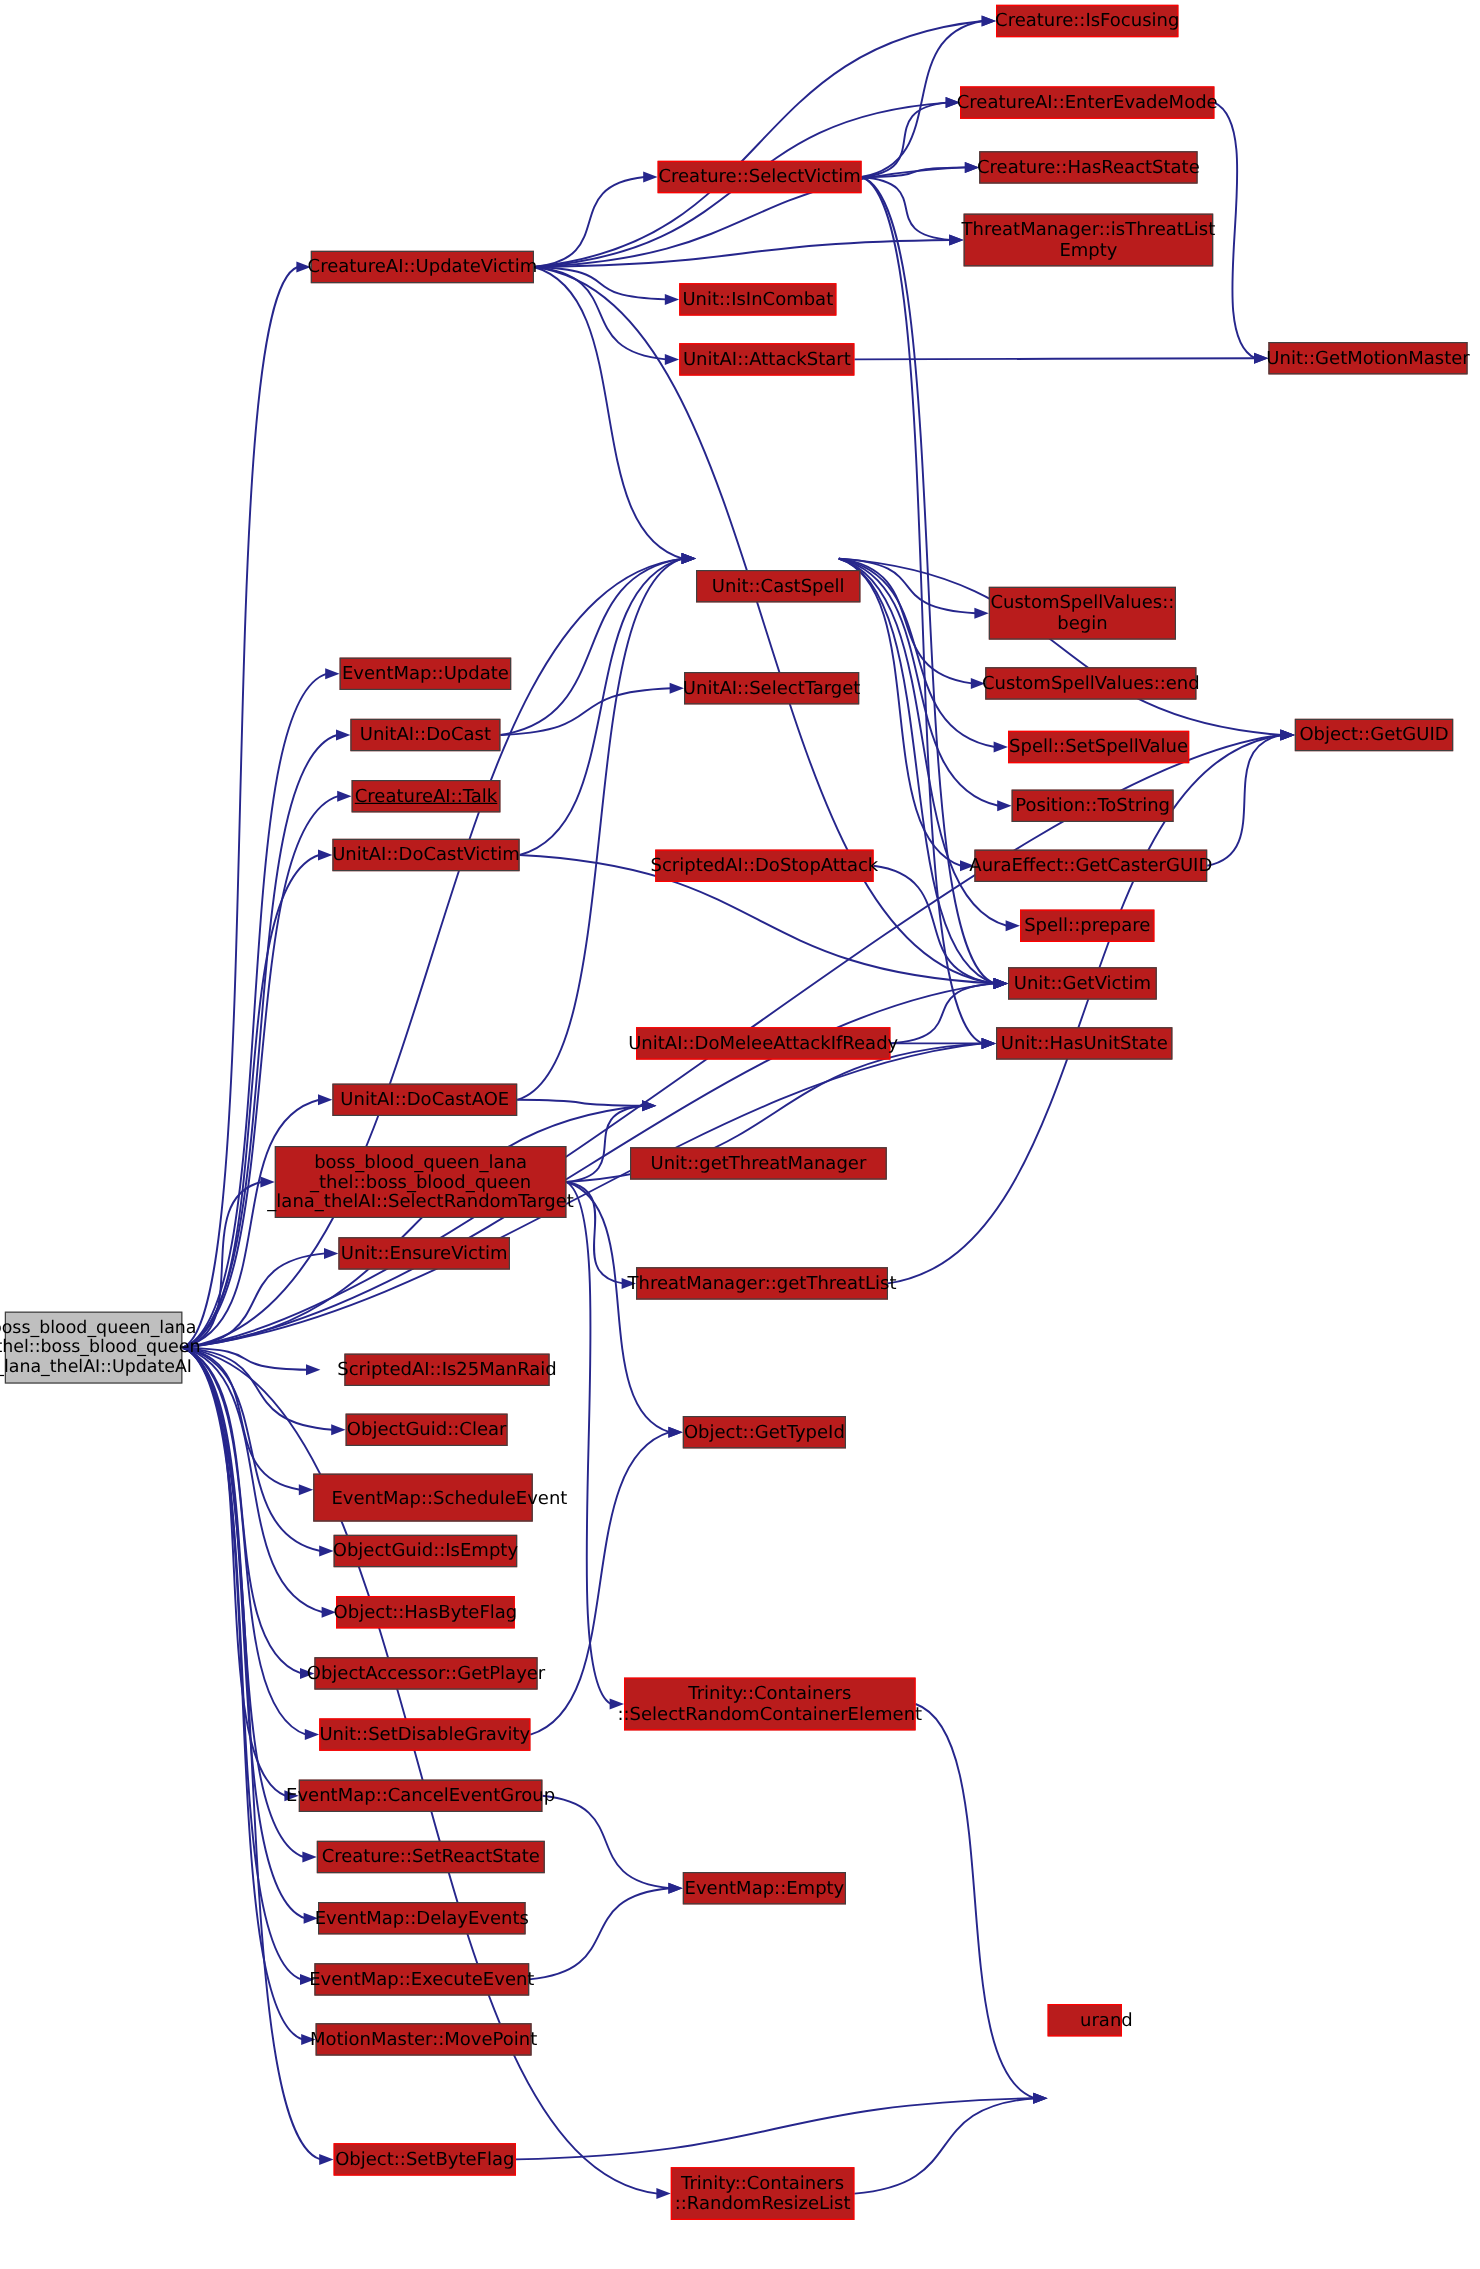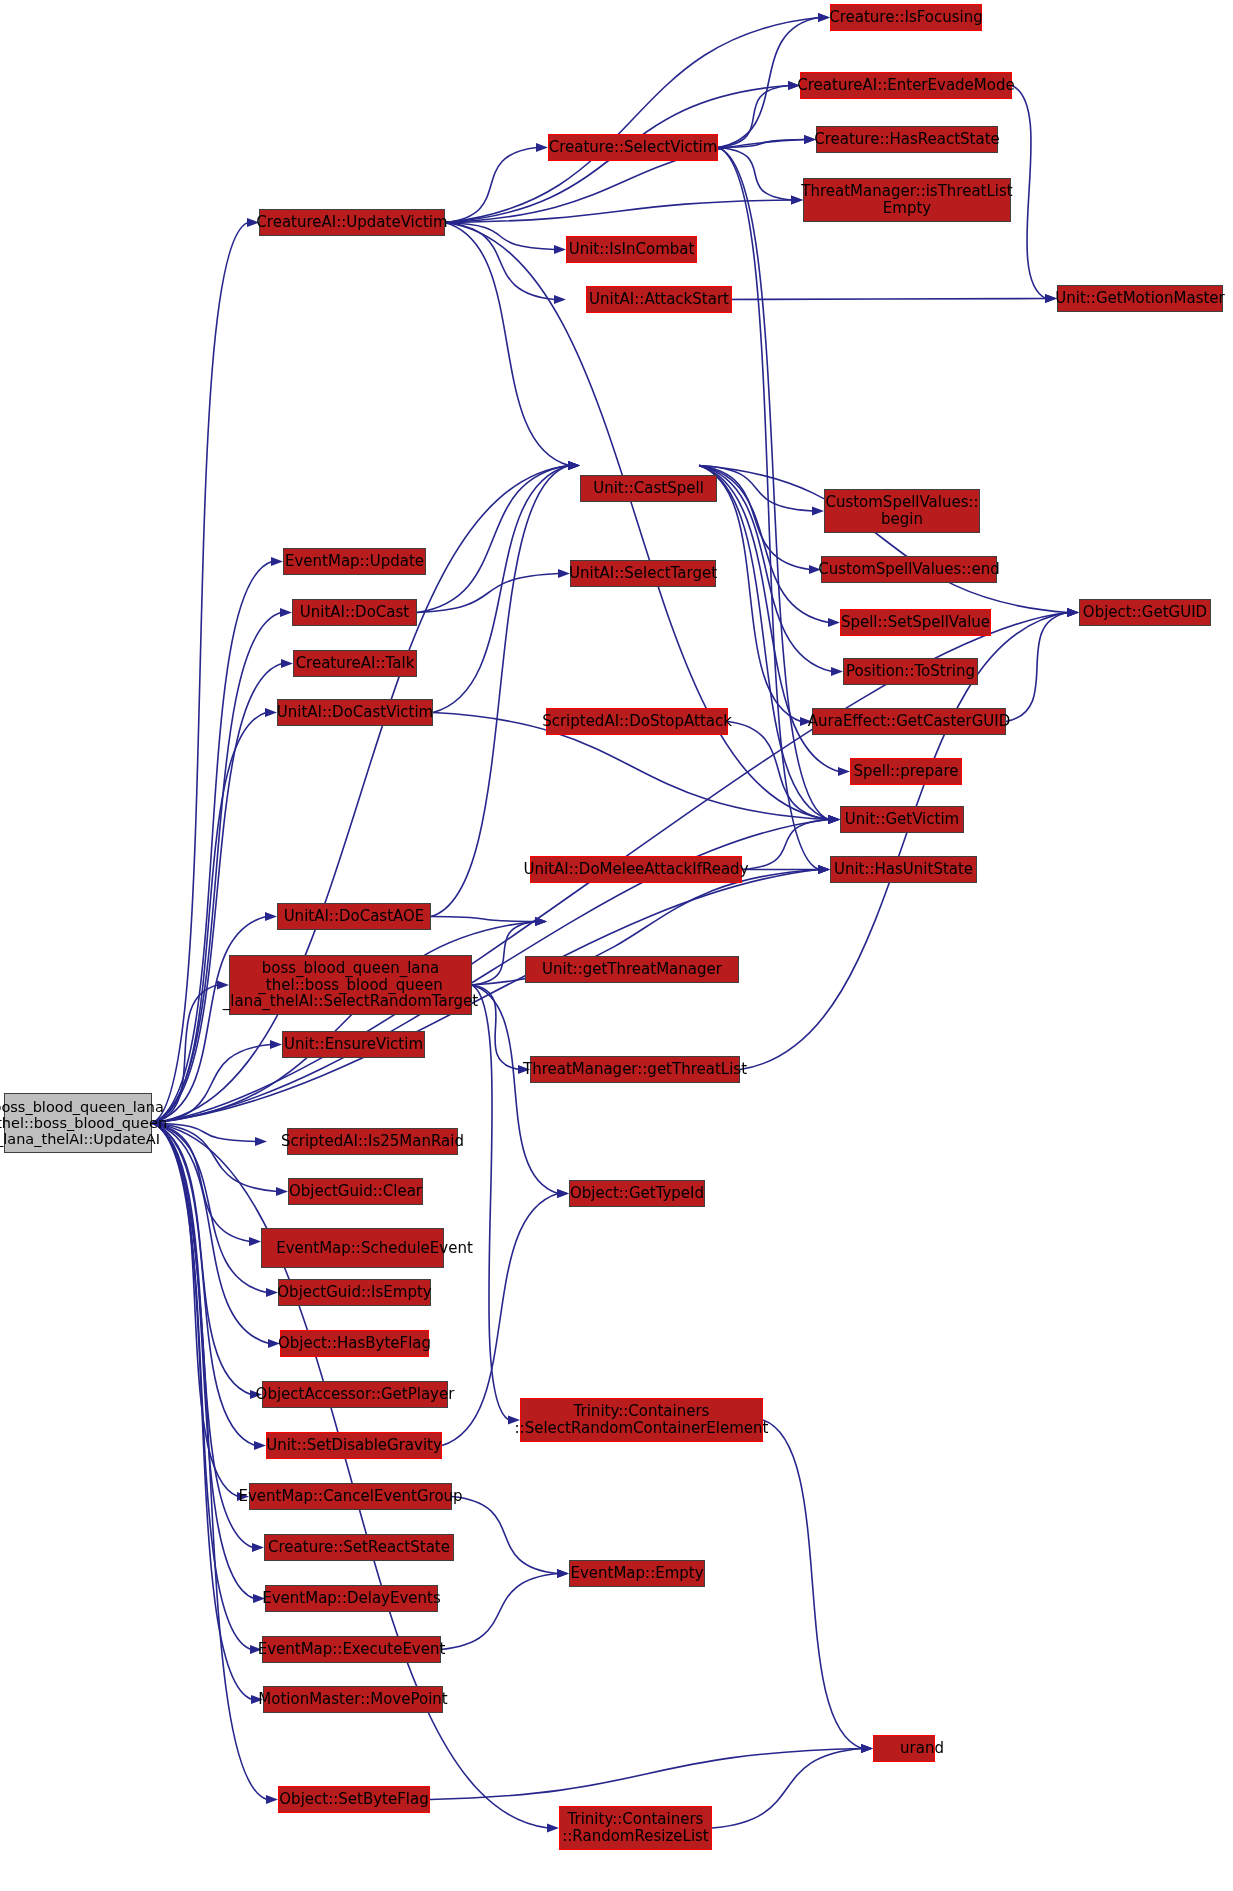--- a/index.html
+++ b/index.html
@@ -216,33 +216,33 @@
 _thel::boss_blood_queen
 _lana_thelAI::UpdateAI</div>
       <div class="node red" style="left: 830px; top: 4px; width: 152px; height: 27px;">Creature::IsFocusing</div>
       <div class="node red" style="left: 800px; top: 72px; width: 212px; height: 27px;">CreatureAI::EnterEvadeMode</div>
       <div class="node" style="left: 816px; top: 126px; width: 182px; height: 27px;">Creature::HasReactState</div>
       <div class="node red" style="left: 548px; top: 134px; width: 170px; height: 27px;">Creature::SelectVictim</div>
       <div class="node" style="left: 803px; top: 178px; width: 208px; height: 44px;">ThreatManager::isThreatList
 Empty</div>
       <div class="node" style="left: 259px; top: 209px; width: 186px; height: 27px;">CreatureAI::UpdateVictim</div>
       <div class="node red" style="left: 566px; top: 236px; width: 131px; height: 27px;">Unit::IsInCombat</div>
-      <div class="node red" style="left: 566px; top: 286px; width: 146px; height: 27px; margin-left: 20px;">UnitAI::AttackStart</div>
+      <div class="node red" style="left: 566px; top: 286px; width: 146px; height: 27px;">UnitAI::AttackStart</div>
       <div class="node" style="left: 1057px; top: 285px; width: 166px; height: 27px;">Unit::GetMotionMaster</div>
       <div class="node" style="left: 580px; top: 452px; width: 137px; height: 27px; margin-top: 23px;">Unit::CastSpell</div>
       <div class="node" style="left: 824px; top: 489px; width: 156px; height: 44px;">CustomSpellValues::
 begin</div>
       <div class="node" style="left: 283px; top: 548px; width: 143px; height: 27px;">EventMap::Update</div>
       <div class="node" style="left: 821px; top: 556px; width: 176px; height: 27px;">CustomSpellValues::end</div>
       <div class="node" style="left: 570px; top: 560px; width: 146px; height: 27px;">UnitAI::SelectTarget</div>
       <div class="node" style="left: 1079px; top: 599px; width: 132px; height: 27px;">Object::GetGUID</div>
       <div class="node" style="left: 292px; top: 599px; width: 125px; height: 27px;">UnitAI::DoCast</div>
       <div class="node red" style="left: 840px; top: 609px; width: 151px; height: 27px;">Spell::SetSpellValue</div>
       <div class="node" style="left: 843px; top: 658px; width: 135px; height: 27px;">Position::ToString</div>
-      <div class="node" style="left: 293px; top: 650px; width: 124px; height: 27px;">CreatureAI::Talk</div>
+      <div class="node" style="left: 293px; top: 650px; width: 124px; height: 27px; text-decoration: underline;">CreatureAI::Talk</div>
       <div class="node" style="left: 277px; top: 699px; width: 156px; height: 27px;">UnitAI::DoCastVictim</div>
       <div class="node" style="left: 812px; top: 708px; width: 194px; height: 27px;">AuraEffect::GetCasterGUID</div>
       <div class="node red" style="left: 546px; top: 708px; width: 182px; height: 27px;">ScriptedAI::DoStopAttack</div>
       <div class="node red" style="left: 850px; top: 758px; width: 112px; height: 27px;">Spell::prepare</div>
       <div class="node" style="left: 840px; top: 806px; width: 124px; height: 27px;">Unit::GetVictim</div>
       <div class="node red" style="left: 530px; top: 856px; width: 212px; height: 27px;">UnitAI::DoMeleeAttackIfReady</div>
       <div class="node" style="left: 830px; top: 856px; width: 147px; height: 27px;">Unit::HasUnitState</div>
       <div class="node" style="left: 277px; top: 903px; width: 154px; height: 27px;">UnitAI::DoCastAOE</div>
       <div class="node" style="left: 525px; top: 908px; width: 214px; height: 27px; margin-top: 48px;">Unit::getThreatManager</div>
       <div class="node" style="left: 229px; top: 955px; width: 243px; height: 60px;">boss_blood_queen_lana
@@ -259,18 +259,18 @@
       <div class="node" style="left: 262px; top: 1381px; width: 186px; height: 27px;">ObjectAccessor::GetPlayer</div>
       <div class="node red" style="left: 266px; top: 1432px; width: 176px; height: 27px;">Unit::SetDisableGravity</div>
       <div class="node red" style="left: 520px; top: 1398px; width: 243px; height: 44px;">Trinity::Containers
 ::SelectRandomContainerElement</div>
       <div class="node" style="left: 249px; top: 1483px; width: 203px; height: 27px;">EventMap::CancelEventGroup</div>
       <div class="node" style="left: 264px; top: 1534px; width: 190px; height: 27px;">Creature::SetReactState</div>
       <div class="node" style="left: 569px; top: 1560px; width: 136px; height: 27px;">EventMap::Empty</div>
       <div class="node" style="left: 265px; top: 1585px; width: 173px; height: 27px;">EventMap::DelayEvents</div>
       <div class="node" style="left: 262px; top: 1636px; width: 179px; height: 27px;">EventMap::ExecuteEvent</div>
       <div class="node" style="left: 263px; top: 1686px; width: 180px; height: 27px;">MotionMaster::MovePoint</div>
-      <div class="node red" style="left: 873px; top: 1735px; width: 62px; height: 27px; padding-left: 40px;">urand</div>
+      <div class="node red" style="left: 873px; top: 1670px; width: 62px; height: 27px; padding-left: 40px;">urand</div>
       <div class="node red" style="left: 278px; top: 1786px; width: 152px; height: 27px;">Object::SetByteFlag</div>
       <div class="node red" style="left: 559px; top: 1806px; width: 153px; height: 44px;">Trinity::Containers
 ::RandomResizeList</div>
     </div>
 </div>
 
 </body></html>

